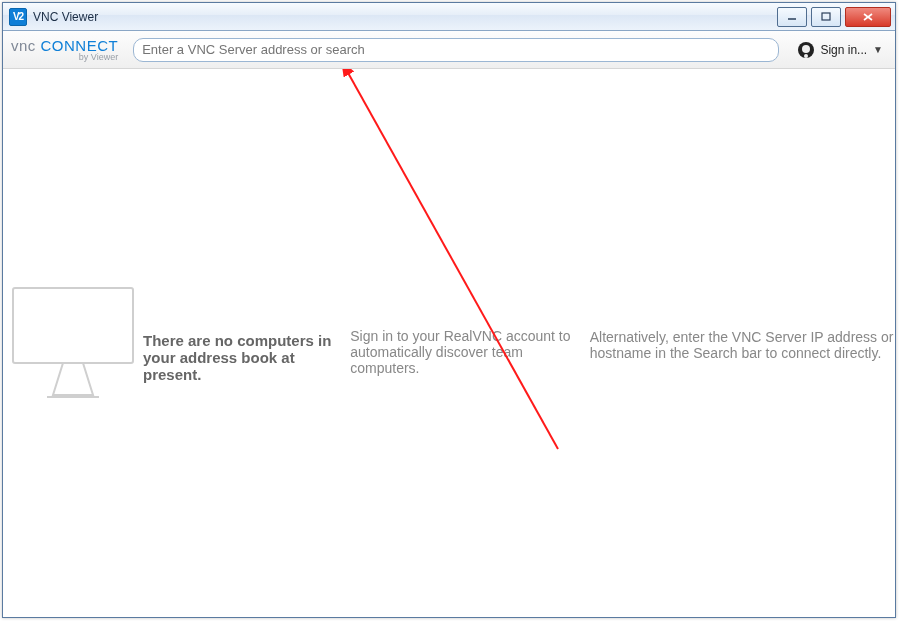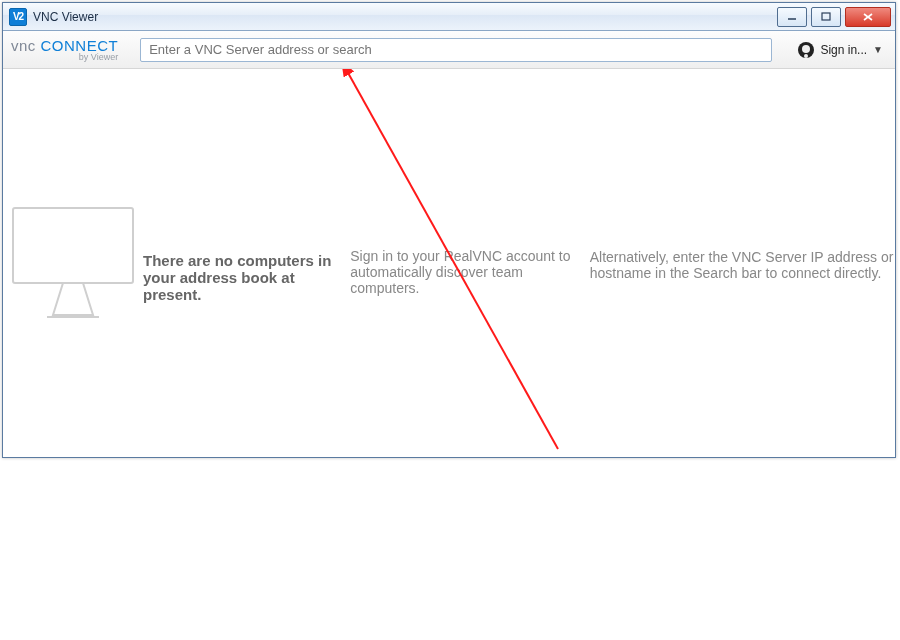--- a/index.html
+++ b/index.html
@@ -1,33 +1,33 @@
 <!DOCTYPE html>
 <html><head>
   <meta charset="utf-8">
   <style>
     *{box-sizing:border-box;margin:0;padding:0}
     body{font-family:"Segoe UI",Tahoma,Arial,sans-serif;font-size:12px;width:900px;height:640px;overflow:hidden;background:#fff}
-    .window{width:894px;height:456px;margin:2px;border:1px solid #5a7aa0;background:#fff;display:flex;flex-direction:column;box-shadow:0 0 3px rgba(0,0,0,.25)}
+    .window{width:894px;height:616px;margin:2px;border:1px solid #5a7aa0;background:#fff;display:flex;flex-direction:column;box-shadow:0 0 3px rgba(0,0,0,.25)}
     .titlebar{height:28px;background:linear-gradient(#f7fbff,#e6eef8 45%,#dce7f5 46%,#ecf3fb);display:flex;align-items:center;padding:0 0 0 6px;border-bottom:1px solid #8aa6c5}
     .titlebar .app-icon{width:18px;height:18px;background:#0f7fd7;border:1px solid #0b66ad;border-radius:2px;color:#fff;font-size:10px;line-height:16px;text-align:center;font-weight:bold;letter-spacing:-1px}
     .titlebar .title{margin-left:6px;color:#1b2d45}
     .titlebar .spacer{flex:1}
     .winbtn-wrap{display:flex;height:20px;margin-right:4px}
     .winbtn{width:30px;height:20px;border:1px solid #4f6d90;border-radius:2px;margin-left:4px;display:flex;align-items:center;justify-content:center;font-size:11px;color:#2a3f5a;background:linear-gradient(#f5faff,#d7e6f6)}
     .winbtn.close{background:linear-gradient(#f08a7f,#d83a2a);border-color:#b22e20;color:#fff;width:46px}
     .menubar{height:20px;display:flex;align-items:center;padding:0 4px;background:#f4f4f4;border-bottom:1px solid #e0e0e0}
     .menubar span{padding:2px 8px;color:#222}
-    .toolbar{height:38px;display:flex;align-items:center;padding:4px 8px;background:linear-gradient(#fdfdfd,#efefef);border-bottom:1px solid #d6d6d6;gap:22px}
+    .toolbar{height:38px;display:flex;align-items:center;padding:4px 8px;background:linear-gradient(#fdfdfd,#efefef);border-bottom:1px solid #d6d6d6;gap:15px}
     .brand{display:flex;flex-direction:column;align-items:flex-end}
     .brand-top{font-size:15px;font-weight:400;letter-spacing:.5px}
     .brand-top .v{color:#7f8896}
     .brand-top .c{color:#0f7fd7;font-weight:500}
     .brand-sub{font-size:9px;color:#9aa0a8;margin-top:-2px}
-    .search-input{flex:1;height:24px;border:1px solid #9bb6d3;border-radius:2px;padding:0 8px;font-size:13px;color:#333;background:#fff}
+    .search-input{flex:1;height:24px;border:1px solid #9bb6d3;border-radius:10px;padding:0 8px;font-size:13px;color:#333;background:#fff}
     .signin{display:flex;align-items:center;gap:6px;color:#222;padding:0 4px}
     .signin .avatar{width:16px;height:16px;border-radius:50%;background:#222;position:relative}
     .signin .avatar::after{content:"";position:absolute;top:3px;left:4px;width:8px;height:8px;border-radius:50%;background:#efefef;box-shadow:0 7px 0 -2px #efefef}
     .signin-text{}
     .signin .caret{font-size:10px;color:#444}
     .content{flex:1;background:#fff;display:flex;flex-direction:row;align-items:center;justify-content:center;color:#666;position:relative}
     .empty-monitor svg{display:block}
     .empty-title{margin-top:28px;color:#666;font-size:15px;font-weight:600}
     .empty-line{margin-top:18px;color:#888;font-size:14px}
     .empty-line2{margin-top:3px;color:#888;font-size:14px}

